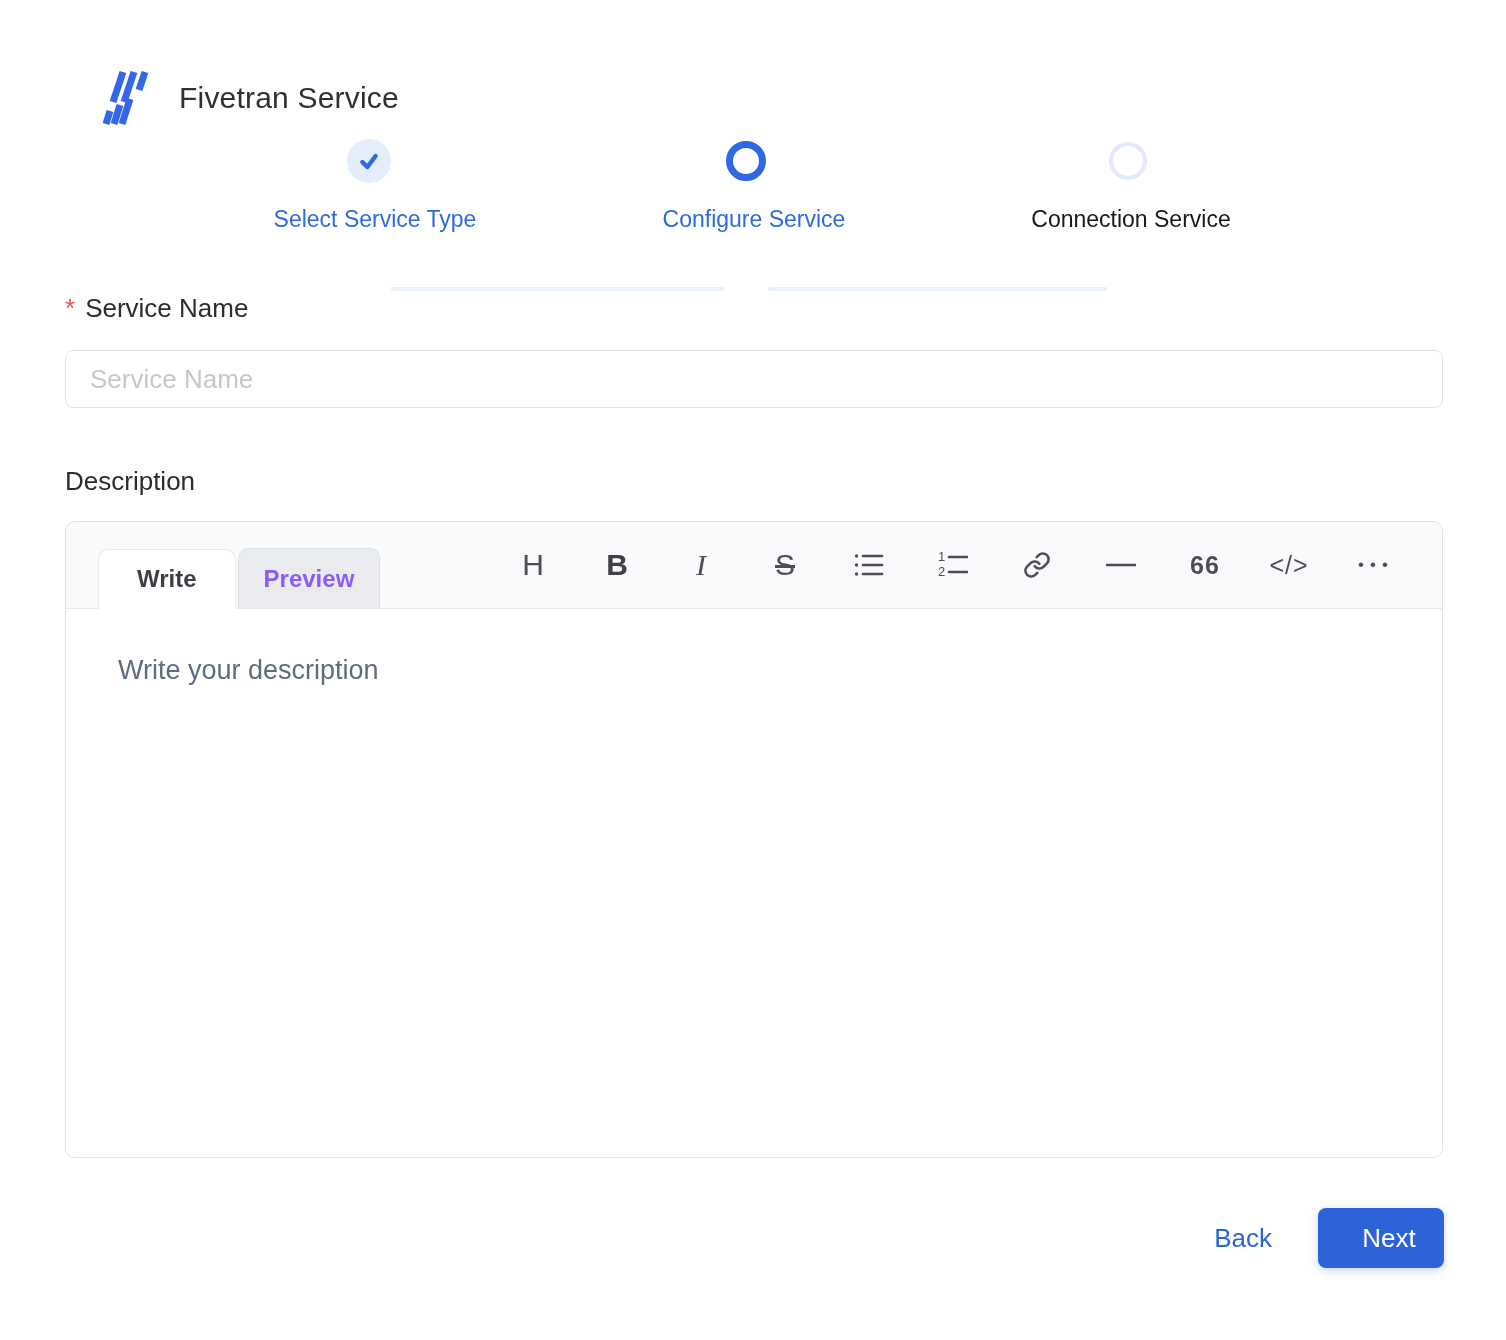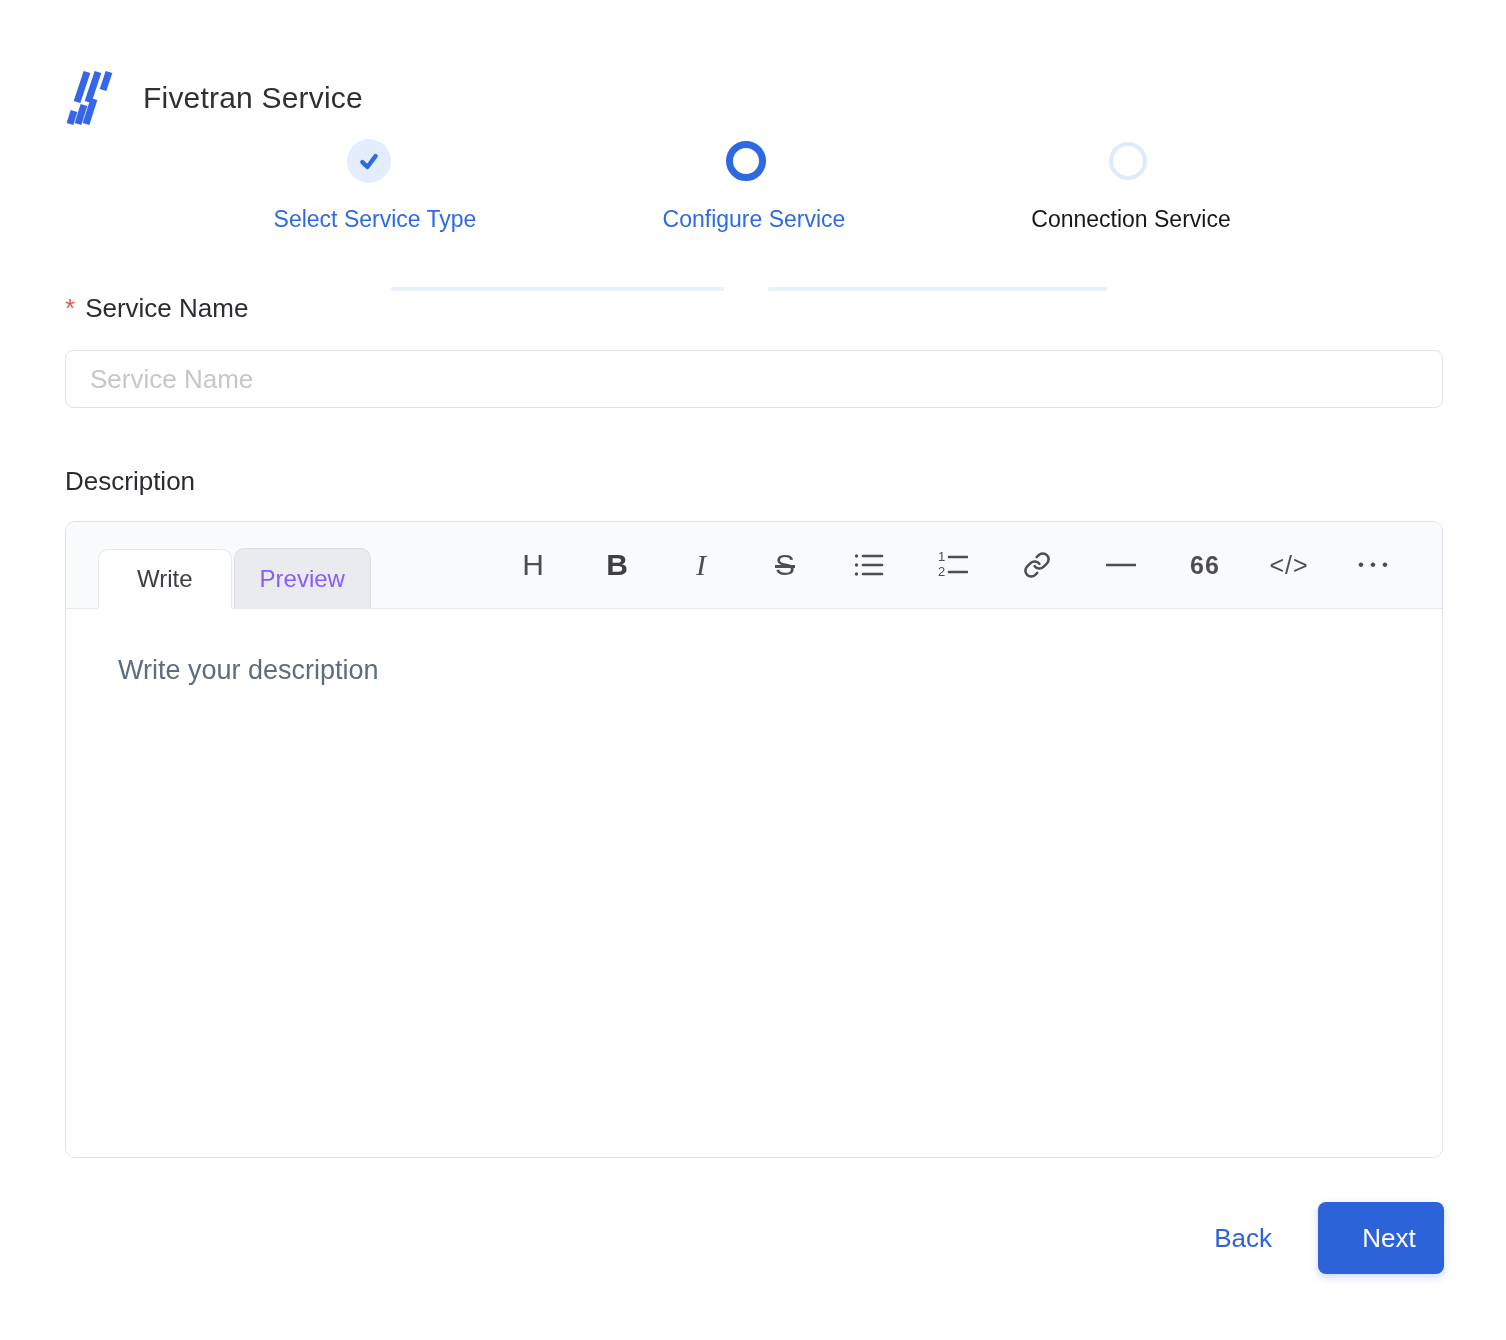--- a/index.html
+++ b/index.html
@@ -1,20 +1,20 @@
 <!DOCTYPE html>
 <html><head>
 <meta charset="utf-8">
 <style>
   * { margin:0; padding:0; box-sizing:border-box; }
   html,body { width:1506px; height:1340px; background:#ffffff;
     font-family:"Liberation Sans","DejaVu Sans",sans-serif; color:#2b2c30; }
 
   
-  .header { display:flex; align-items:center; gap:28px; padding:68px 65px 0 65px; height:128px; }
+  .header { display:flex; align-items:center; gap:28px; padding:68px 65px 0 65px; height:128px;margin-left:36px; }
   .logo { width:50px; height:60px; flex:0 0 auto; }
   .app-title { font-size:30px; font-weight:500; color:#2f3034; letter-spacing:.2px; }
 
   
   .stepper { position:relative; height:112px; }
   .step-line { position:absolute; height:4px; background:#e9f0fa; border-radius:2px; top:159px; margin-top:-128px; }
   .line1 { left:391px; width:333px; }
   .line2 { left:768px; width:339px; }
   .circle { position:absolute; border-radius:50%; background:#fff; }
   .c1 { left:347px; top:11px; width:44px; height:44px; background:#e3edfb; display:flex; align-items:center; justify-content:center; }
@@ -34,21 +34,21 @@
   .text-input::placeholder { color:#c6c7cb; }
   .desc-label { margin-top:57px; }
 
   
   .editor { margin:24px 65px 0 65px; width:1378px; height:637px; border:1.5px solid #dce1ec;
     border-radius:10px; display:flex; flex-direction:column; overflow:hidden; background:#fff; }
   .editor-header { height:87px; background:#f9fafb; border-bottom:1px solid #e6e9ee;
     display:flex; align-items:flex-end; position:relative; flex:0 0 auto; }
   .tabs { display:flex; margin-left:32px; gap:2px; }
   .tab { height:60px; display:flex; align-items:center; justify-content:center;
-    font-size:24px; font-weight:400; border-top-left-radius:10px; border-top-right-radius:10px; cursor:pointer; }
+    font-size:24px; font-weight:700; border-top-left-radius:10px; border-top-right-radius:10px; cursor:pointer; }
   .tab-write { padding:0 38px; background:#ffffff; border:1px solid #e6e9ee; border-bottom:1px solid #ffffff;
     position:relative; top:1px; z-index:2; color:#3d3f45; }
   .tab-preview { padding:0 25px; background:#e9ebee; border:1px solid #dcdfe3; border-bottom:none; color:#8b5cf6; }
   .toolbar { position:absolute; left:425px; top:0; height:86px; display:flex; align-items:center; }
   .tool { width:84px; height:60px; display:flex; align-items:center; justify-content:center;
     color:#4d4d52; cursor:pointer; background:none; border:none; }
   .g-h { font-size:30px; font-weight:400; }
   .g-b { font-size:30px; font-weight:700; color:#3f3f44; }
   .g-i { font-size:30px; font-style:italic; font-family:"Liberation Serif","DejaVu Serif",serif; }
   .g-s { font-size:30px; text-decoration:line-through; }
@@ -59,21 +59,21 @@
 
   .editor-body { flex:1 1 auto; background:#fff; }
   .desc-textarea { width:100%; height:100%; border:none; outline:none; resize:none;
     padding:46px 0 0 52px; font-size:27px; font-family:inherit; color:#4d7c0f; background:transparent; }
   .desc-textarea::placeholder { color:#5f6b7e; }
 
   
   .footer { display:flex; justify-content:flex-end; align-items:center; gap:46px;
     margin-top:50px; padding-right:62px; height:60px; }
   .back-link { font-size:26px; color:#2d63d9; background:none; border:none; cursor:pointer; font-family:inherit; }
-  .next-button { width:126px; height:72px; background:#2d63d9; color:#ffffff; font-size:26px;
+  .next-button { width:126px; height:60px; background:#2d63d9; color:#ffffff; font-size:26px;
     border:none; border-radius:8px; cursor:pointer; font-family:inherit;
     box-shadow:0 3px 8px rgba(45,99,217,.25);padding-left:16px; }
 </style>
 </head>
 <body>
 
 <div class="header">
   <svg class="logo" viewBox="0 0 50 60" fill="none" stroke="#3566e8" stroke-width="7">
     <line x1="22" y1="4" x2="12" y2="34"></line>
     <line x1="33" y1="4" x2="23" y2="34"></line>

